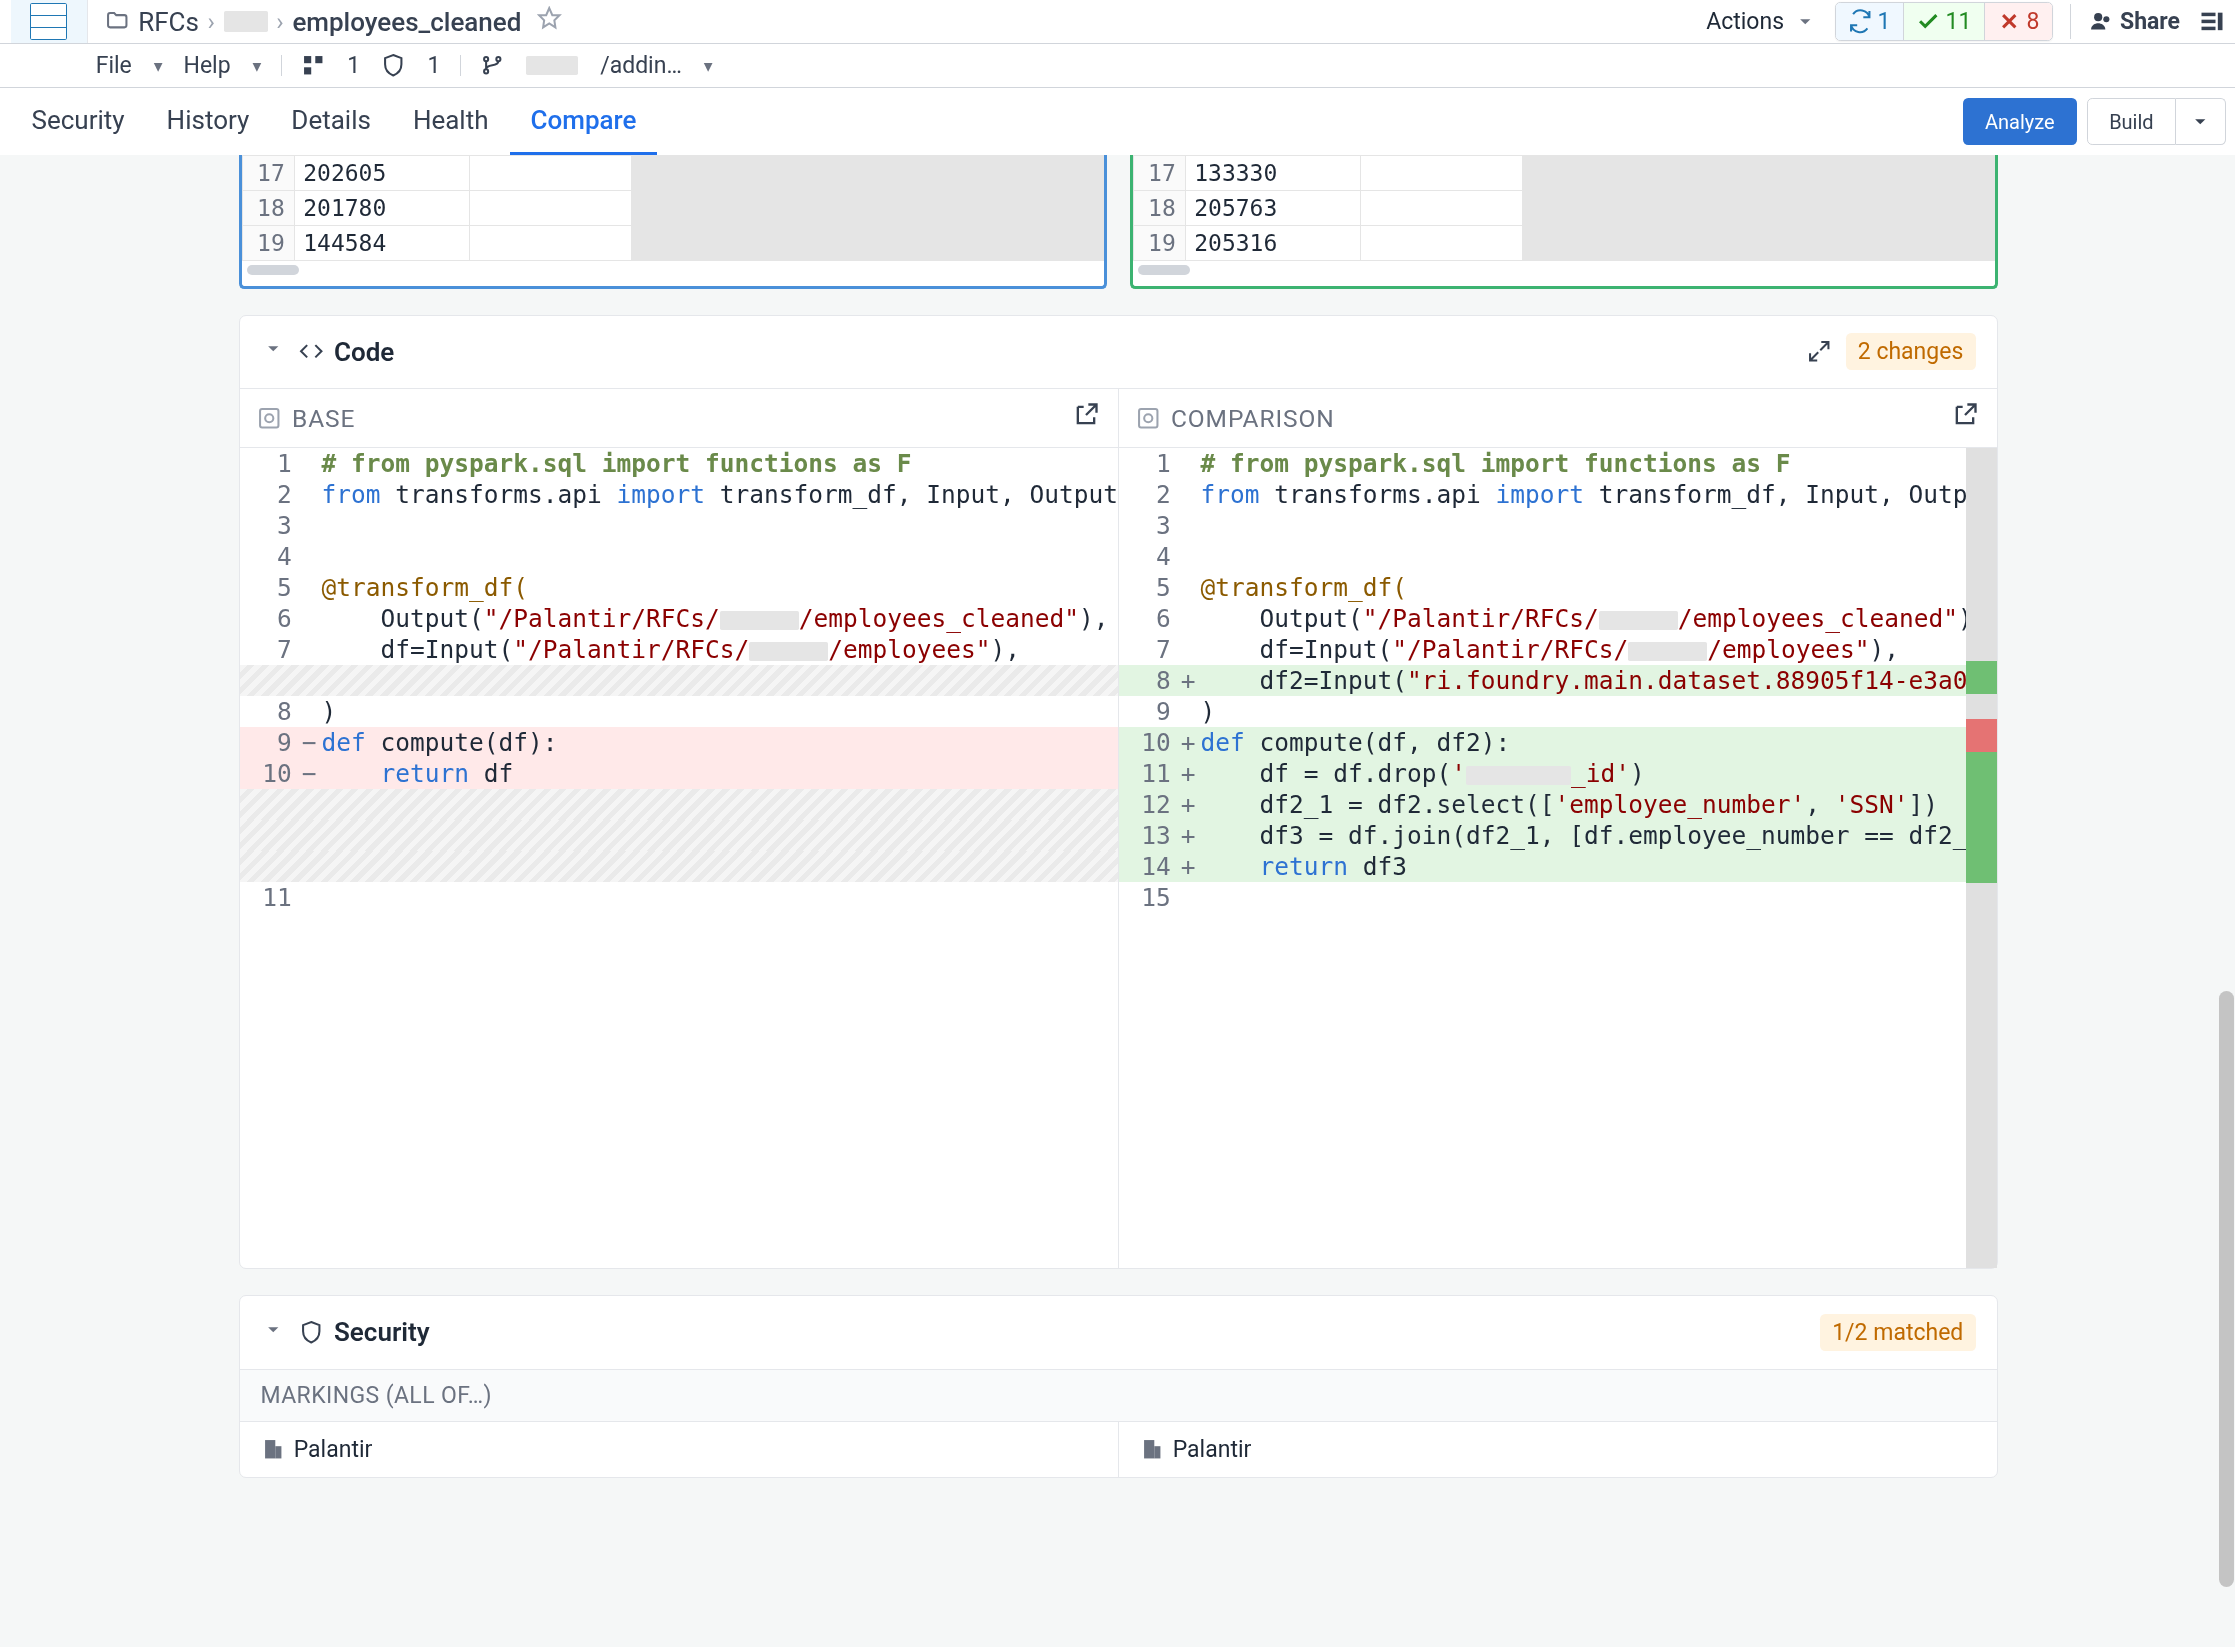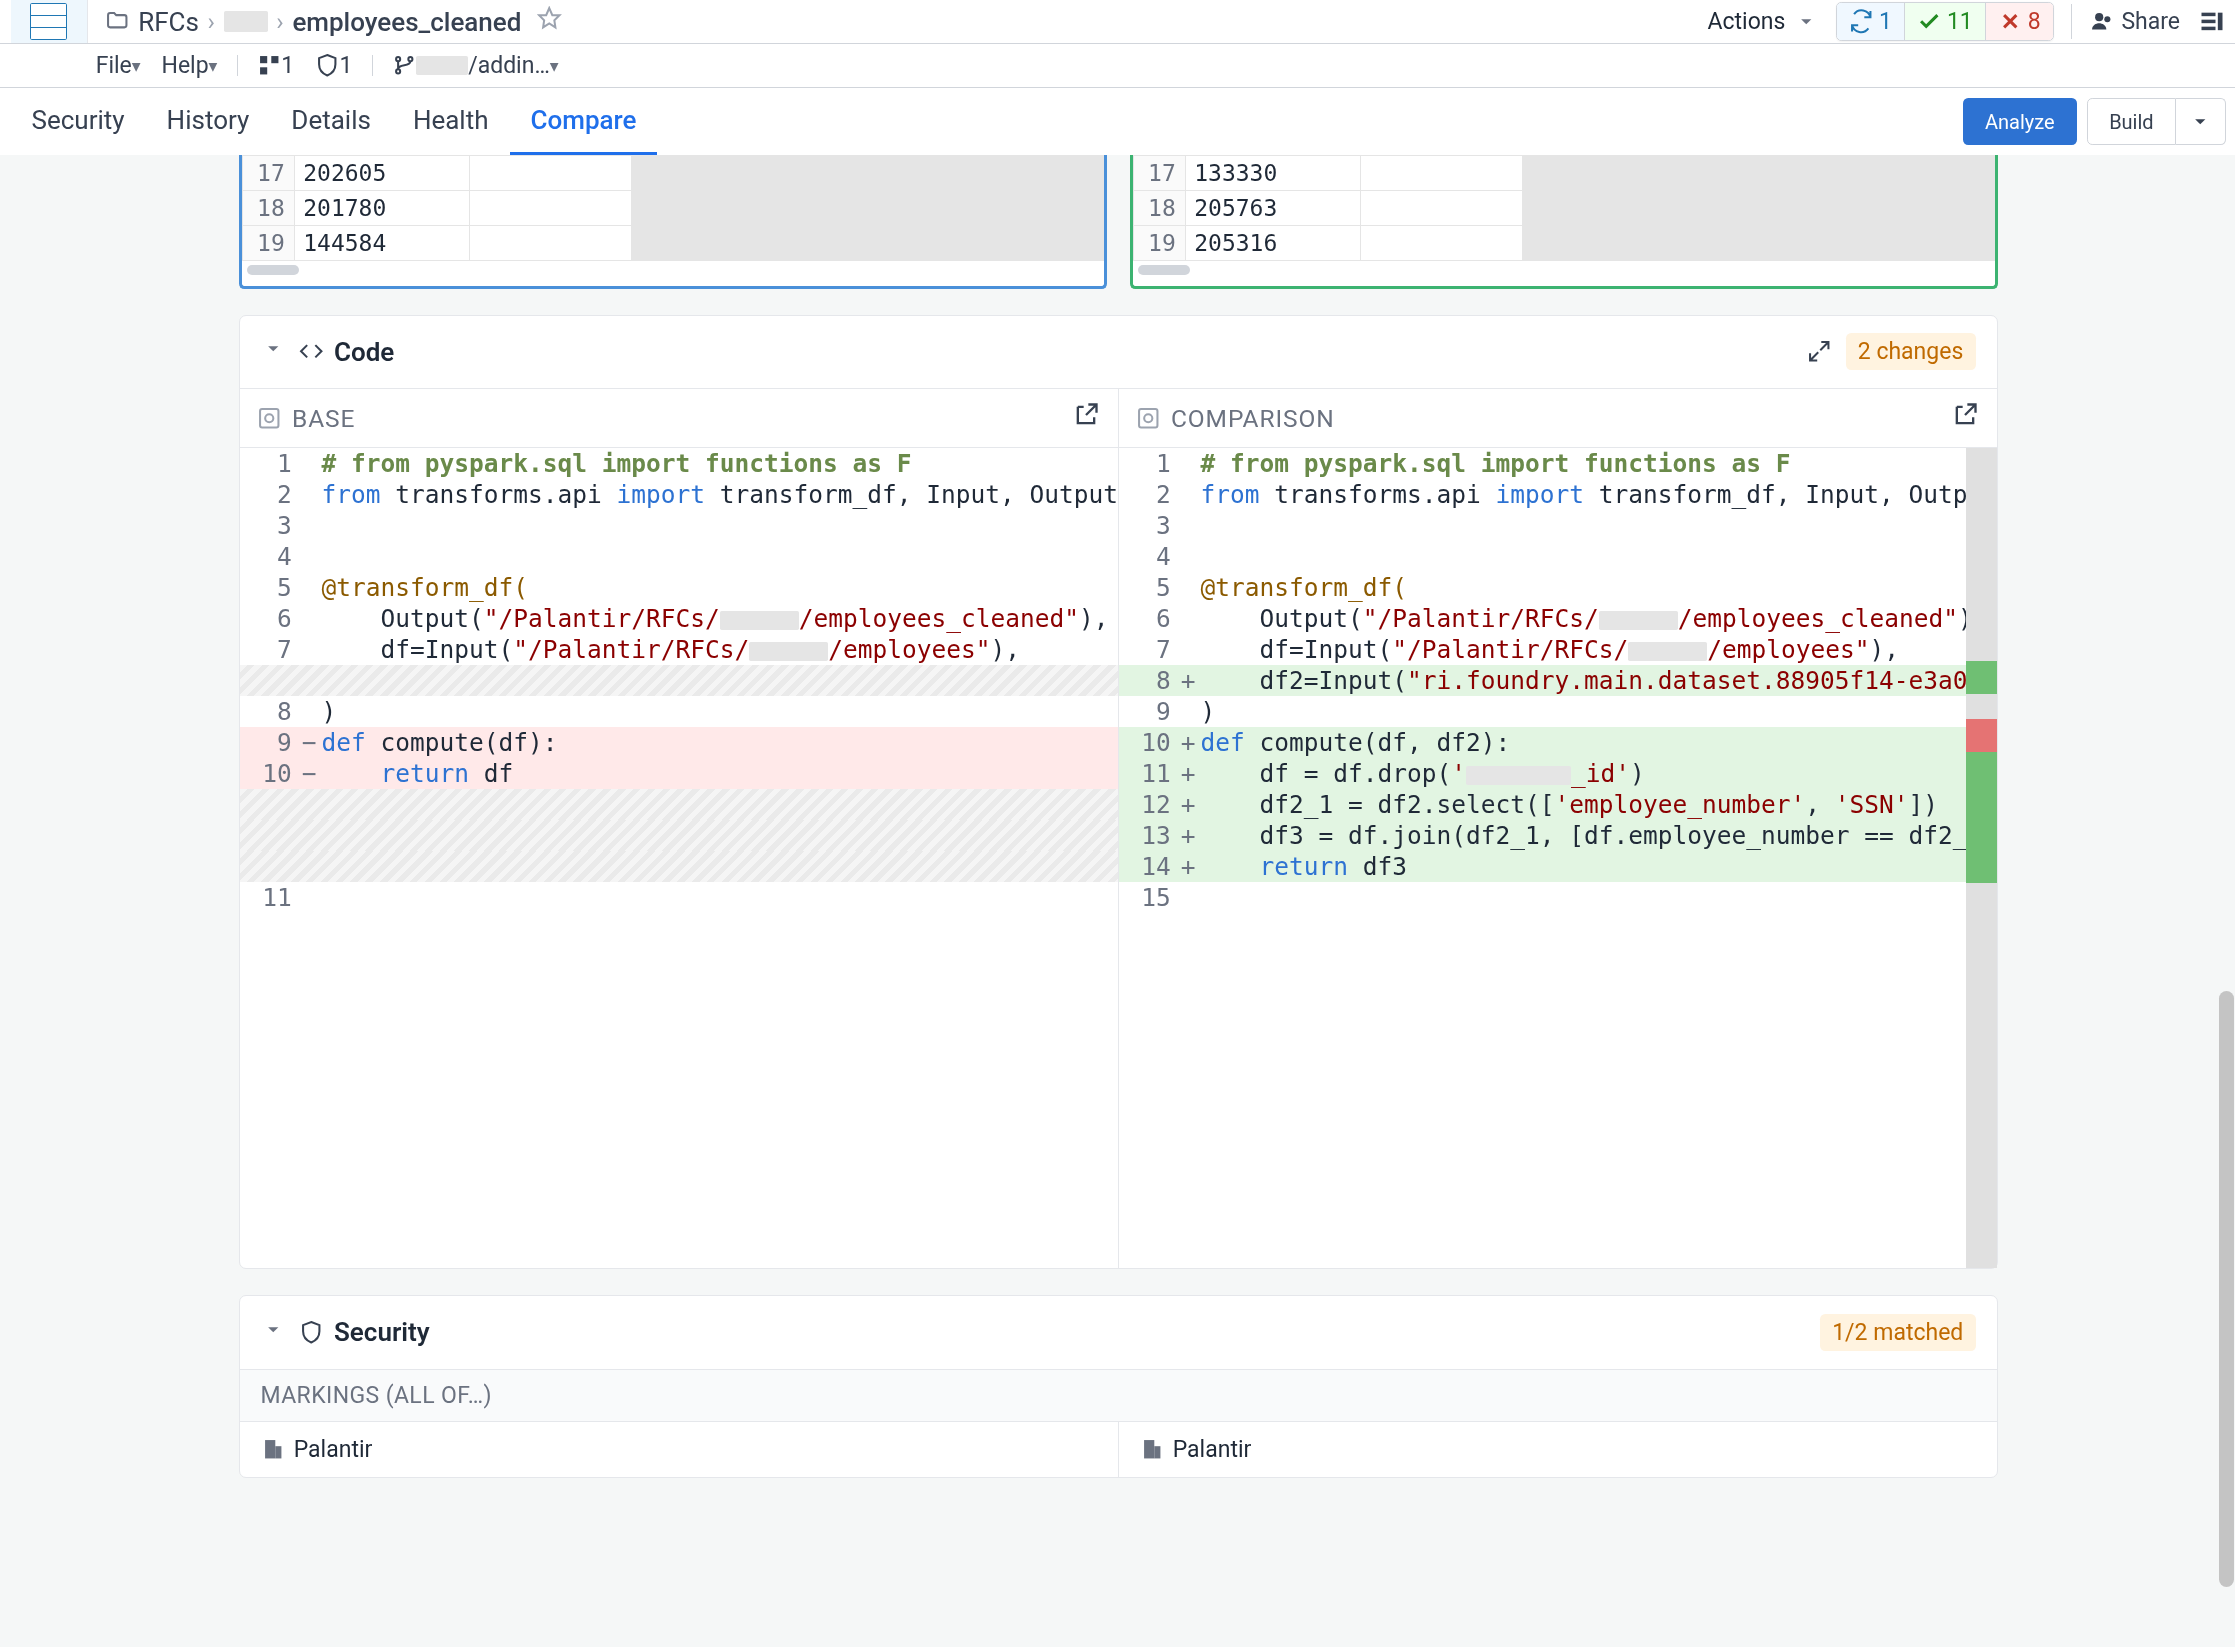--- a/index.html
+++ b/index.html
@@ -16,25 +16,25 @@
   .breadcrumb .crumb-blank { display:inline-block; width: 44px; height: 21px; background:#e5e5e5; border-radius:1.7px;}
   .star-icon { color: #9ca3af; margin-left: 7px; }
   .top-right { margin-left: auto; display: flex; align-items: center; gap: 17.5px; }
   .actions-dd { display: flex; align-items: center; gap: 8.7px; cursor: pointer; }
   .status-pill-group { display: flex; border: 0.9px solid #d1d5db; border-radius: 5.2px; overflow: hidden; box-shadow: 0 0.9px 1.7px rgba(0,0,0,0.05);}
   .status-seg { display: flex; align-items: center; gap: 5.2px; padding: 5.2px 12.2px; font-size: 23px; border-right: 0.9px solid #d1d5db;}
   .status-seg:last-child{border-right:none;}
   .seg-sync { color: #1f77b4; background:#f0f8ff;}
   .seg-ok { color: #228b22; background:#f0fff0;}
   .seg-err { color: #c0392b; background:#fff0f0;}
-  .share-btn { display: flex; align-items: center; gap: 7px; cursor: pointer; color:#374151;}
+  .share-btn { display: flex; align-items: center; gap: 7px; cursor: pointer; color:#374151;font-weight:bold;}
 
   
   .menu-row { display: flex; align-items: center; height: 44px; padding-left: 87px; font-size: 23px; color: #374151; border-bottom: 0.9px solid #d1d5db; gap: 3.5px;}
-  .menu-row .mi { padding: 3.5px 8.7px; display: flex; align-items: center; gap: 0; cursor: pointer;}
+  .menu-row .mi { padding: 3.5px 8.7px; display: flex; align-items: center; gap: 22px; cursor: pointer;}
   .menu-row .sep { width: 0.9px; height: 21px; background: #d1d5db; margin: 0 7px; }
   .menu-row .caret-d { font-size: 17.5px; color: #6b7280;}
   .menu-row .mask{display:inline-block; width:52px;height:19px; background:#e5e5e5;border-radius:1.7px;}
 
   
   .tabs-row { display: flex; align-items: center; height: 68px; padding: 0 10.5px; border-bottom: 0.9px solid #d1d5db;}
   .tab { padding: 0 21px; height: 100%; display: flex; align-items: center; font-size: 26px; color: #374151; cursor: pointer; border-bottom: 3.5px solid transparent;}
   .tab.active { color: #1f6feb; border-bottom-color: #1f6feb; font-weight: 500;}
   .tabs-right { margin-left: auto; display: flex; gap: 10.5px;}
   .btn { display: flex; align-items: center; padding: 10.5px 21px; border-radius: 5.2px; font-size: 20px; cursor: pointer; border: 0.9px solid transparent;}

